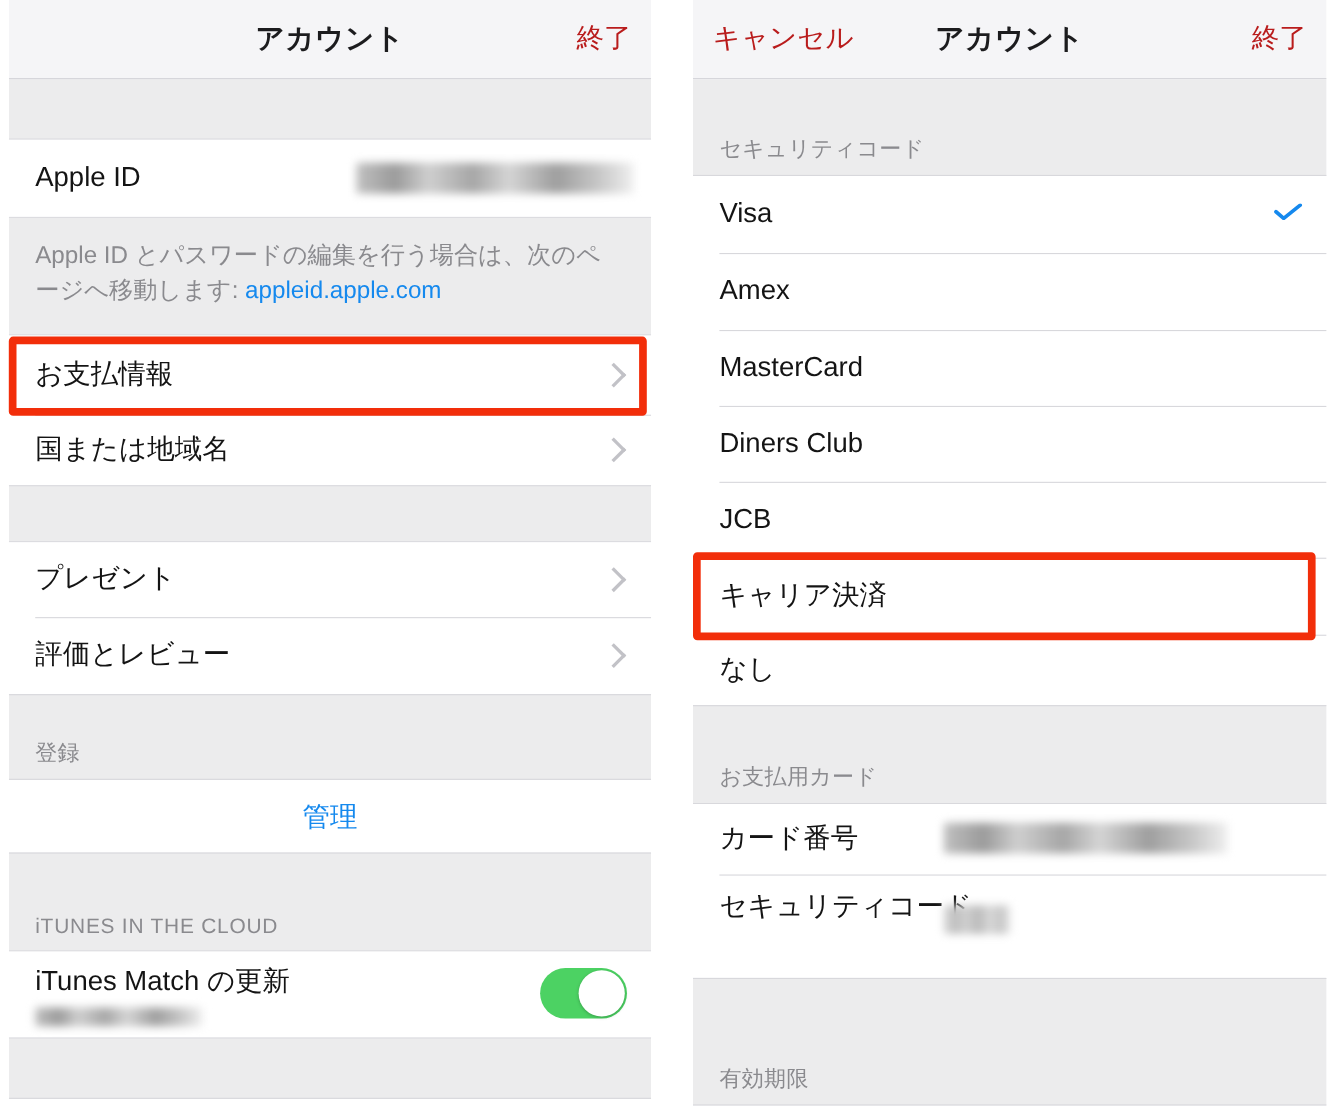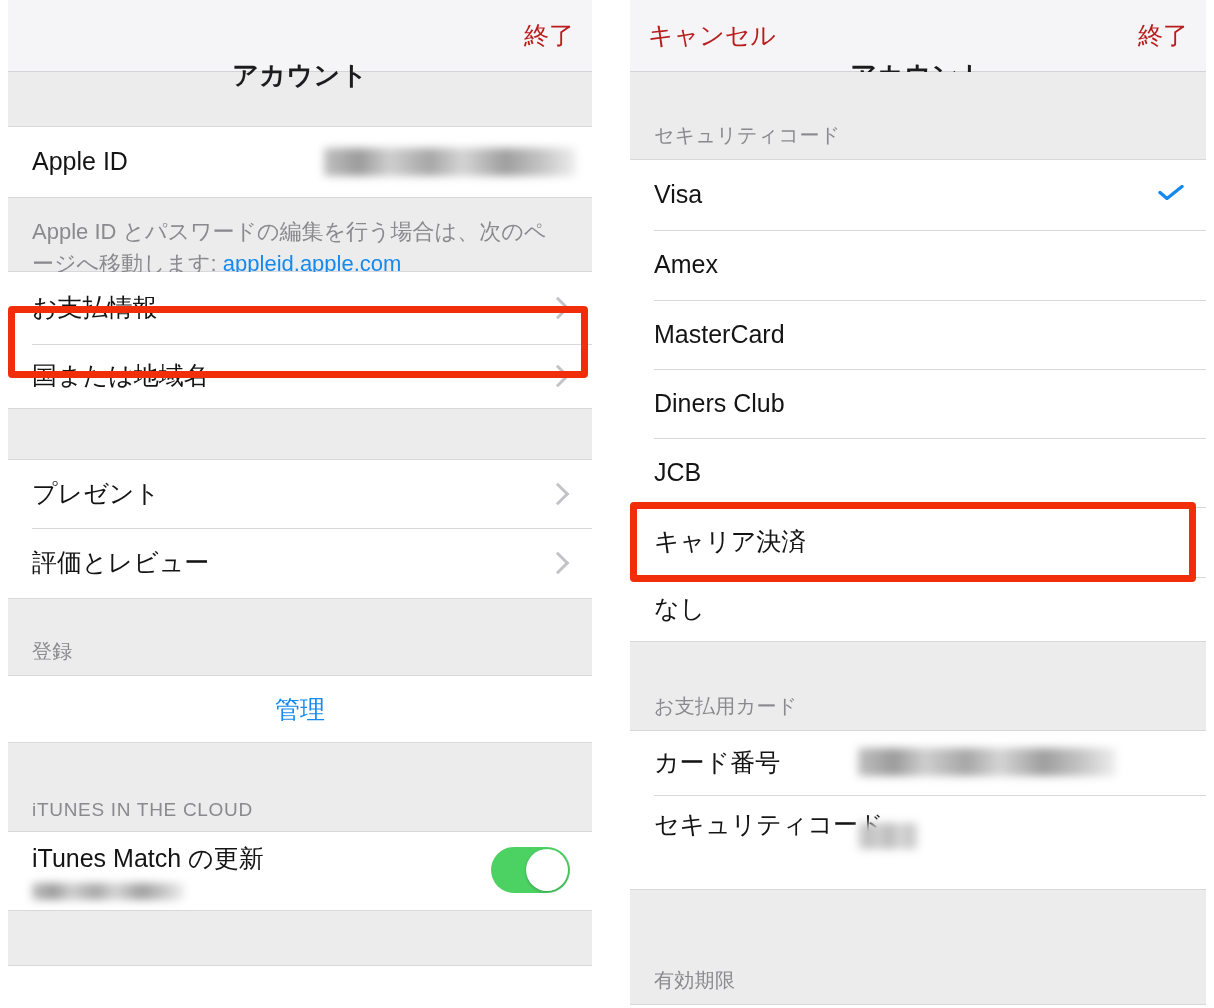--- a/index.html
+++ b/index.html
@@ -41,21 +41,20 @@
   }
   .nav-title {
     position: absolute;
     left: 0; right: 0; top: 0;
     line-height: 71px;
     text-align: center;
     font-size: 26px;
     font-weight: bold;
     color: #1c1c1e;
     letter-spacing: 0.5px;
-    margin-top: 40px;
   }
   .nav-btn {
     position: absolute;
     top: 0;
     line-height: 71px;
     font-size: 25px;
     color: #b91c1c;
     white-space: nowrap;
   }
   .nav-btn.left-btn  { left: 18px; }
@@ -228,21 +227,21 @@
       <div class="nav-btn right-btn">終了</div>
     </div>
 
     <div class="gap" style="height:55px;border-top:none;"></div>
 
     <div class="row" style="height:70px;">
       <span class="label">Apple ID</span>
       <span class="value-blur blur dark"></span>
     </div>
 
-    <div class="footnote" style="height:75px;">
+    <div class="footnote" style="height:108px;">
       <span>Apple ID とパスワードの編集を行う場合は、次のページへ移動します: </span><span class="link">appleid.apple.com</span>
     </div>
 
     <div class="row" style="height:72px;">
       <span class="label">お支払情報</span>
       <span class="chevron"></span>
     </div>
     <div class="row" style="height:64px;">
       <span class="label">国または地域名</span>
       <span class="chevron"></span>

